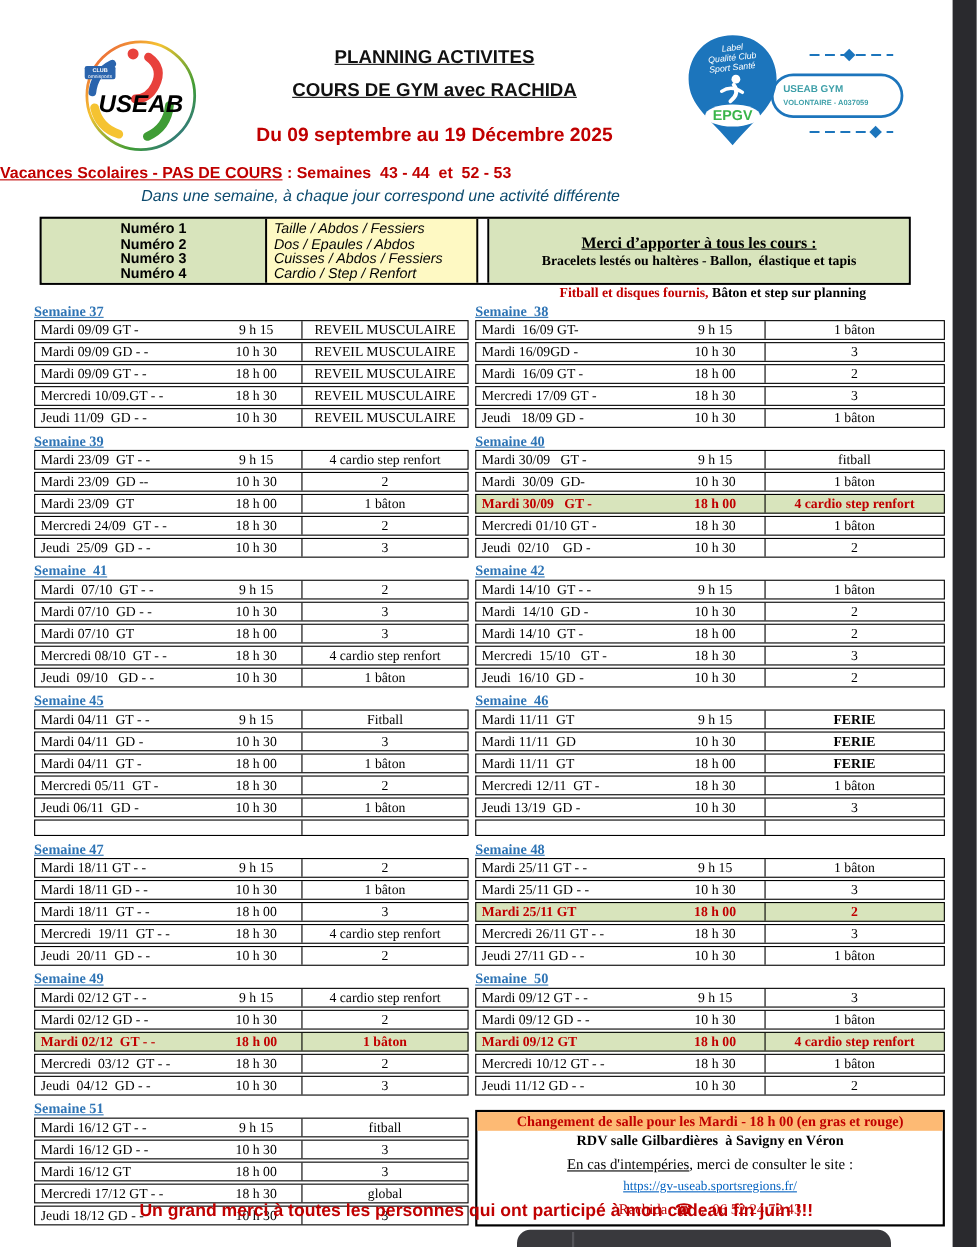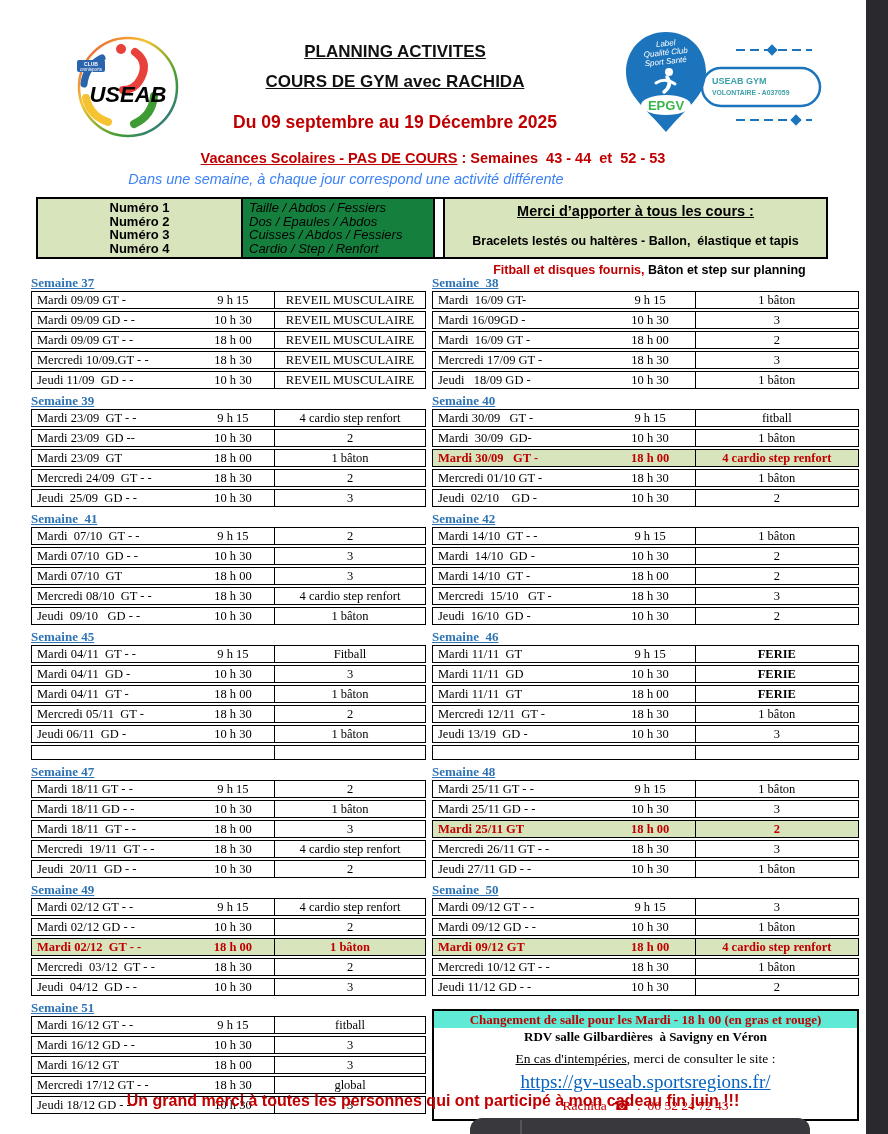--- a/index.html
+++ b/index.html
@@ -9,57 +9,57 @@
   .bottom-toolbar{position:absolute;left:470px;top:1118px;width:340px;height:16px;background:#39393d;border-radius:12px 12px 0 0;}
   .tb-divider{position:absolute;left:50px;top:2px;width:2px;height:14px;background:#55555a;}
 
   
   .logo-left{position:absolute;left:55px;top:34px;width:150px;height:106px;}
   .logo-right{position:absolute;left:612px;top:28px;width:214px;height:110px;}
   .titles{position:absolute;left:115px;top:42px;width:560px;text-align:center;color:#111;}
   .t1{font-size:17px;font-weight:bold;text-decoration:underline;}
   .t2{font-size:17px;font-weight:bold;text-decoration:underline;margin-top:10px;}
   .t3{font-size:17.5px;font-weight:bold;color:#C00000;margin-top:20px;}
-  .vacances{position:absolute;top:150px;left:0;width:866px;text-align:center;font-size:14.5px;font-weight:bold;color:#C00000;}
+  .vacances{position:absolute;top:150px;left:0;width:866px;text-align:left;font-size:14.5px;font-weight:bold;color:#C00000;}
   .vacances span{white-space:pre;}
   .vac-underline{text-decoration:underline;}
-  .subtitle{position:absolute;top:171px;left:0;width:692px;text-align:center;font-size:14.5px;font-style:italic;color:#3b82f6;}
+  .subtitle{position:absolute;top:171px;left:0;width:692px;text-align:center;font-size:14.5px;font-style:italic;color:#0c4a6e;}
 
   
   .legend{position:absolute;left:36px;top:197px;width:792px;border:2px solid #000;display:flex;box-sizing:border-box;height:62px;}
   .legend-numbers{width:205px;background:#D8E4BC;border-right:2px solid #000;text-align:center;padding-top:2px;box-sizing:border-box;}
   .legend-numbers div{font-size:13px;font-weight:bold;line-height:13.5px;}
-  .legend-activities{width:192px;background:#15803d;border-right:2px solid #000;font-style:italic;padding:2px 0 0 6px;box-sizing:border-box;}
+  .legend-activities{width:192px;background:#fef9c3;border-right:2px solid #000;font-style:italic;padding:2px 0 0 6px;box-sizing:border-box;}
   .legend-activities div{font-size:13px;line-height:13.5px;}
   .legend-spacer{width:8px;background:#fff;border-right:2px solid #000;}
-  .legend-merci{flex:1;background:#D8E4BC;text-align:center;padding-top:4px;}
+  .legend-merci{flex:1;background:#D8E4BC;text-align:center;padding-top:14px;font-family:Liberation Serif, serif;}
   .lm-title{font-size:14.5px;font-weight:bold;text-decoration:underline;line-height:17px;}
-  .lm-l1{font-size:12.5px;font-weight:bold;line-height:14.5px;white-space:pre;margin-top:14px;}
+  .lm-l1{font-size:12.5px;font-weight:bold;line-height:14.5px;white-space:pre;}
   .lm-l2{font-size:12.5px;font-weight:bold;line-height:14.5px;white-space:pre;}
   .lm-red{color:#C00000;}
 
   
   .weeks-grid{position:absolute;left:31px;top:276px;width:828px;display:grid;grid-template-columns:395px 427px;column-gap:6px;row-gap:3px;align-items:start;font-family:Liberation Serif, serif;}
   .week-label{font-size:13px;font-weight:bold;color:#2E74B5;text-decoration:underline;height:15px;line-height:14px;white-space:pre;}
   .wrow{display:flex;border:1px solid #000;margin-bottom:2px;background:#fff;}
   .wrow.hl{background:#D8E4BC;color:#C00000;font-weight:bold;}
   .cell{height:16px;line-height:16px;font-size:12.5px;overflow:hidden;}
   .day{flex:1.6;text-align:left;padding-left:5px;white-space:pre;}
   .time{flex:0.85;text-align:center;}
   .act{flex:1.55;text-align:center;border-left:1px solid #000;}
   .fbold{font-weight:bold;}
   .wrow.empty .cell{height:13px;}
 
   
   .info-box{margin-top:8px;border:2px solid #000;text-align:center;background:#fff;padding-bottom:5px;}
-  .ib-line1{background:#5eead4;color:#C00000;font-weight:bold;font-size:13px;line-height:17px;}
+  .ib-line1{background:#fdba74;color:#C00000;font-weight:bold;font-size:13px;line-height:17px;}
   .ib-line2{font-weight:bold;font-size:13px;line-height:17px;white-space:pre;}
   .ib-line3{font-size:13.5px;margin-top:6px;line-height:16px;}
   .ib-underline{text-decoration:underline;}
-  .ib-link{color:#0563C1;text-decoration:underline;font-size:19px;margin-top:4px;display:inline-block;}
+  .ib-link{color:#0563C1;text-decoration:underline;font-size:12px;margin-top:4px;display:inline-block;}
   .ib-phone{color:#C00000;font-size:13.5px;margin-top:4px;white-space:pre;}
 
   .footer{position:absolute;top:1092px;left:0;width:866px;text-align:center;color:#C00000;font-weight:bold;font-size:16px;}
 </style>
 </head>
 <body>
 
 <div class="page">
 
   <div class="logo-left">

